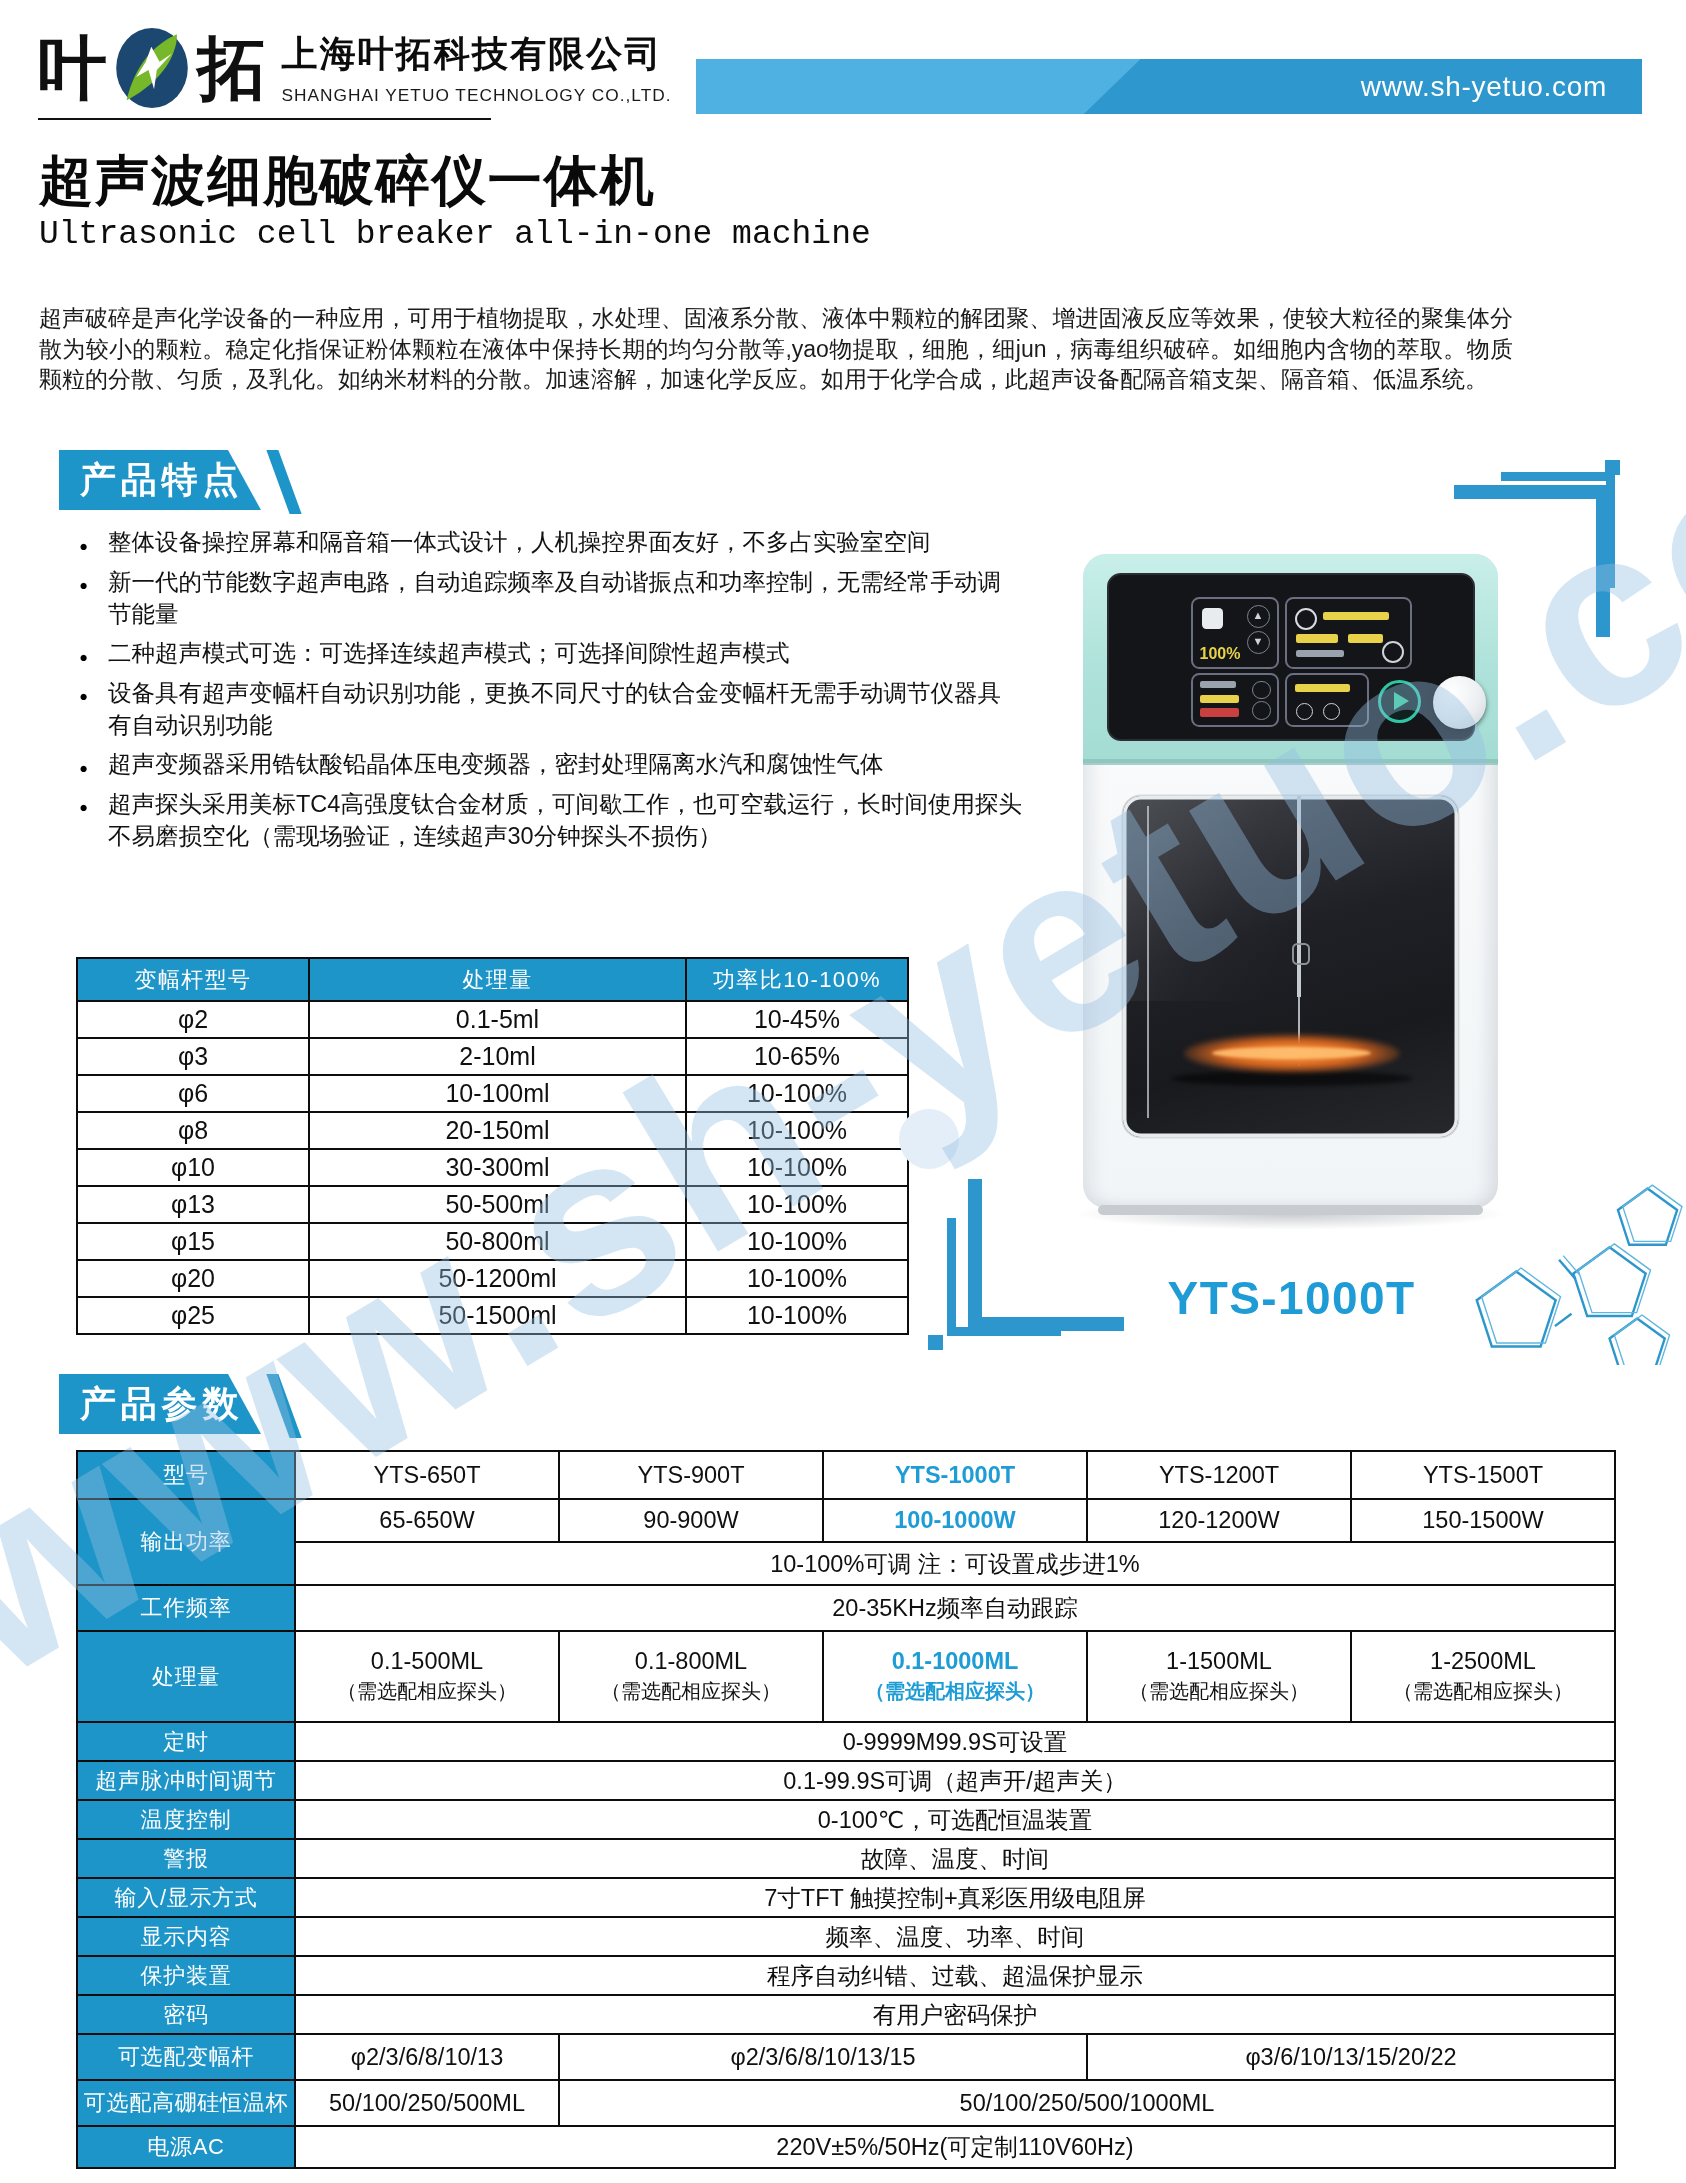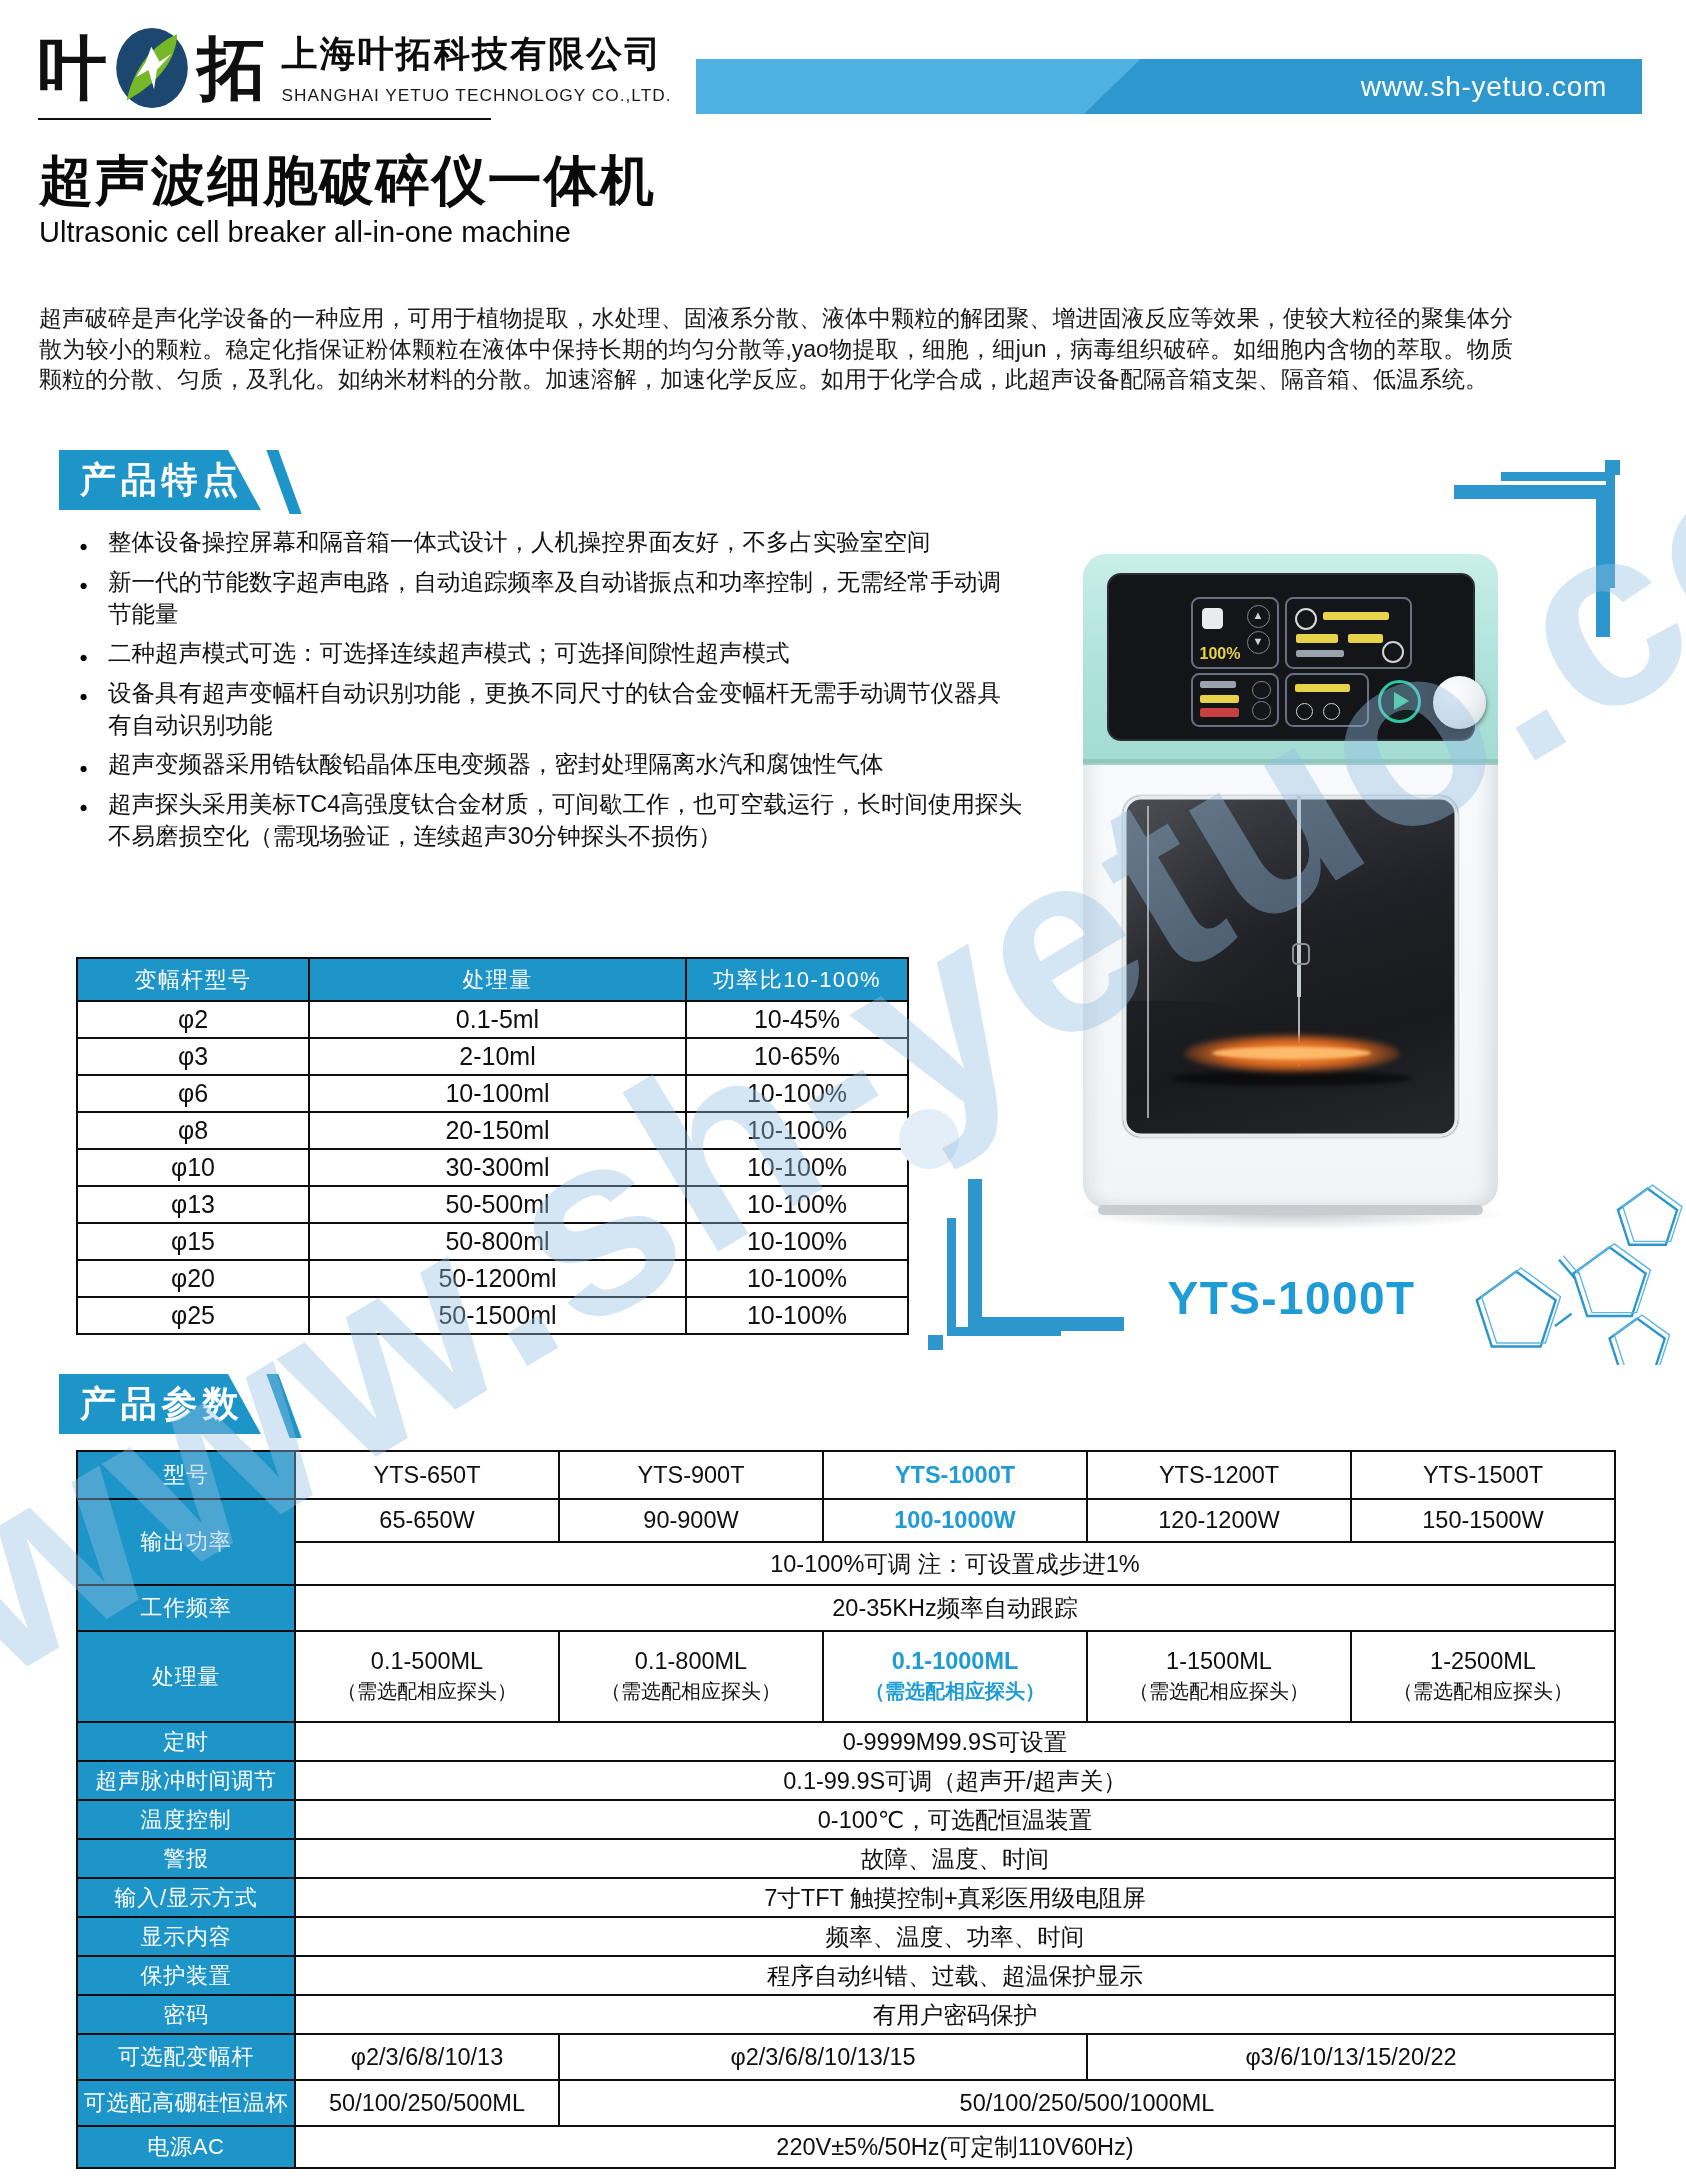--- a/index.html
+++ b/index.html
@@ -17,21 +17,21 @@
 
   .top-banner{position:absolute;left:696px;top:59px;width:946px;height:55px;background:#2e97cd;}
   .top-banner .light{position:absolute;top:0;left:0;width:100%;height:100%;
         background:#4fb0e2;clip-path:polygon(0 0,47% 0,41% 100%,0 100%);}
   .top-banner .site{position:absolute;right:35px;top:0;height:55px;line-height:55px;
         color:#fff;font-size:28px;font-weight:400;letter-spacing:0.7px;}
 
   
   .page-title{position:absolute;left:39px;top:145px;font-size:54px;font-weight:800;
         letter-spacing:2.1px;color:#0a0a0a;}
-  .page-subtitle{position:absolute;left:39px;top:216px;font-size:29px;font-weight:500;color:#0d0d0d;}
+  .page-subtitle{position:absolute;left:39px;top:216px;font-size:33px;font-weight:500;color:#0d0d0d;font-family:Liberation Mono, monospace;}
   .intro{position:absolute;left:39px;top:303px;width:1474px;font-size:23px;line-height:30.5px;
         color:#1c1c1c;text-align:justify;}
 
   
   .badge{position:absolute;height:64px;}
   .badge .main{position:absolute;left:0;top:0;width:202px;height:60px;background:#1e95c8;
         clip-path:polygon(0 0,calc(100% - 33px) 0,100% 100%,0 100%);
         color:#fff;font-size:36px;font-weight:700;letter-spacing:4.8px;
         display:flex;align-items:center;padding-left:21px;box-sizing:border-box;}
   .badge .stripe{position:absolute;left:219px;top:0;width:11.8px;height:64px;background:#1e95c8;

